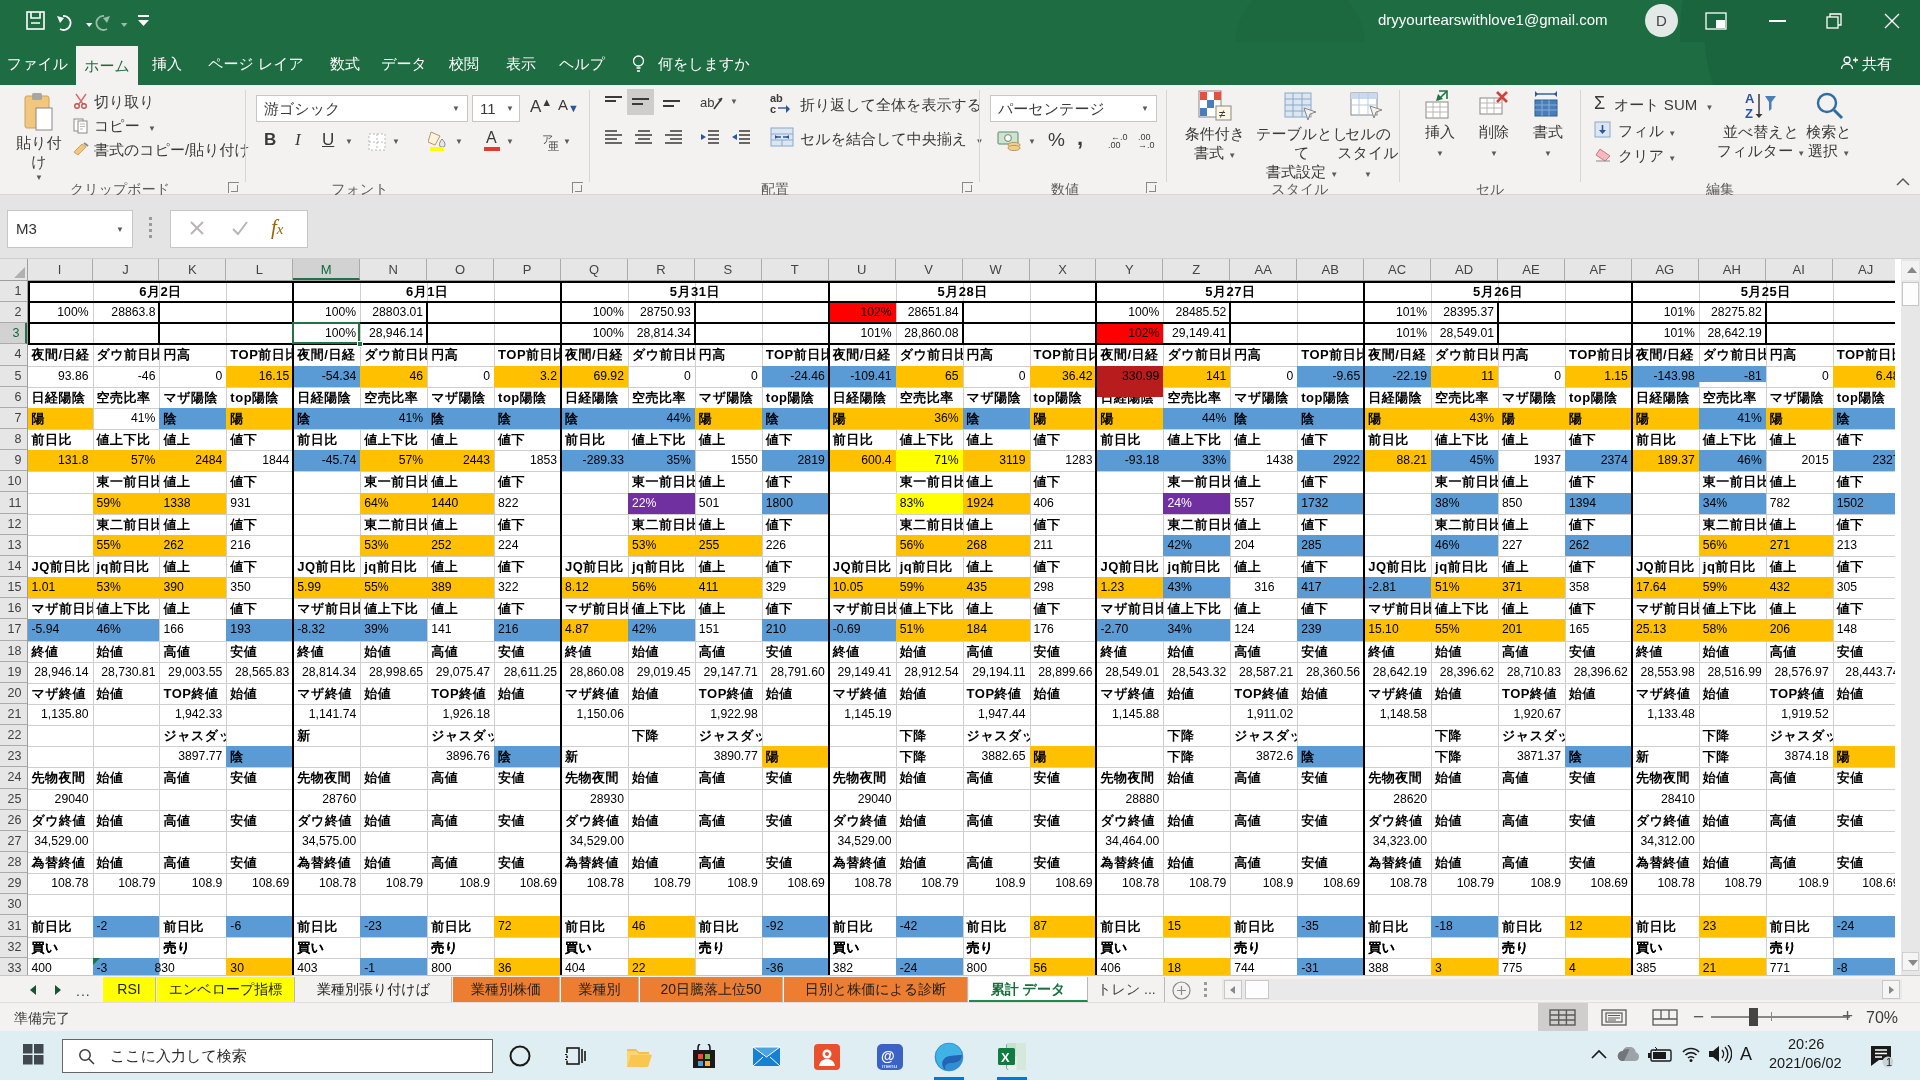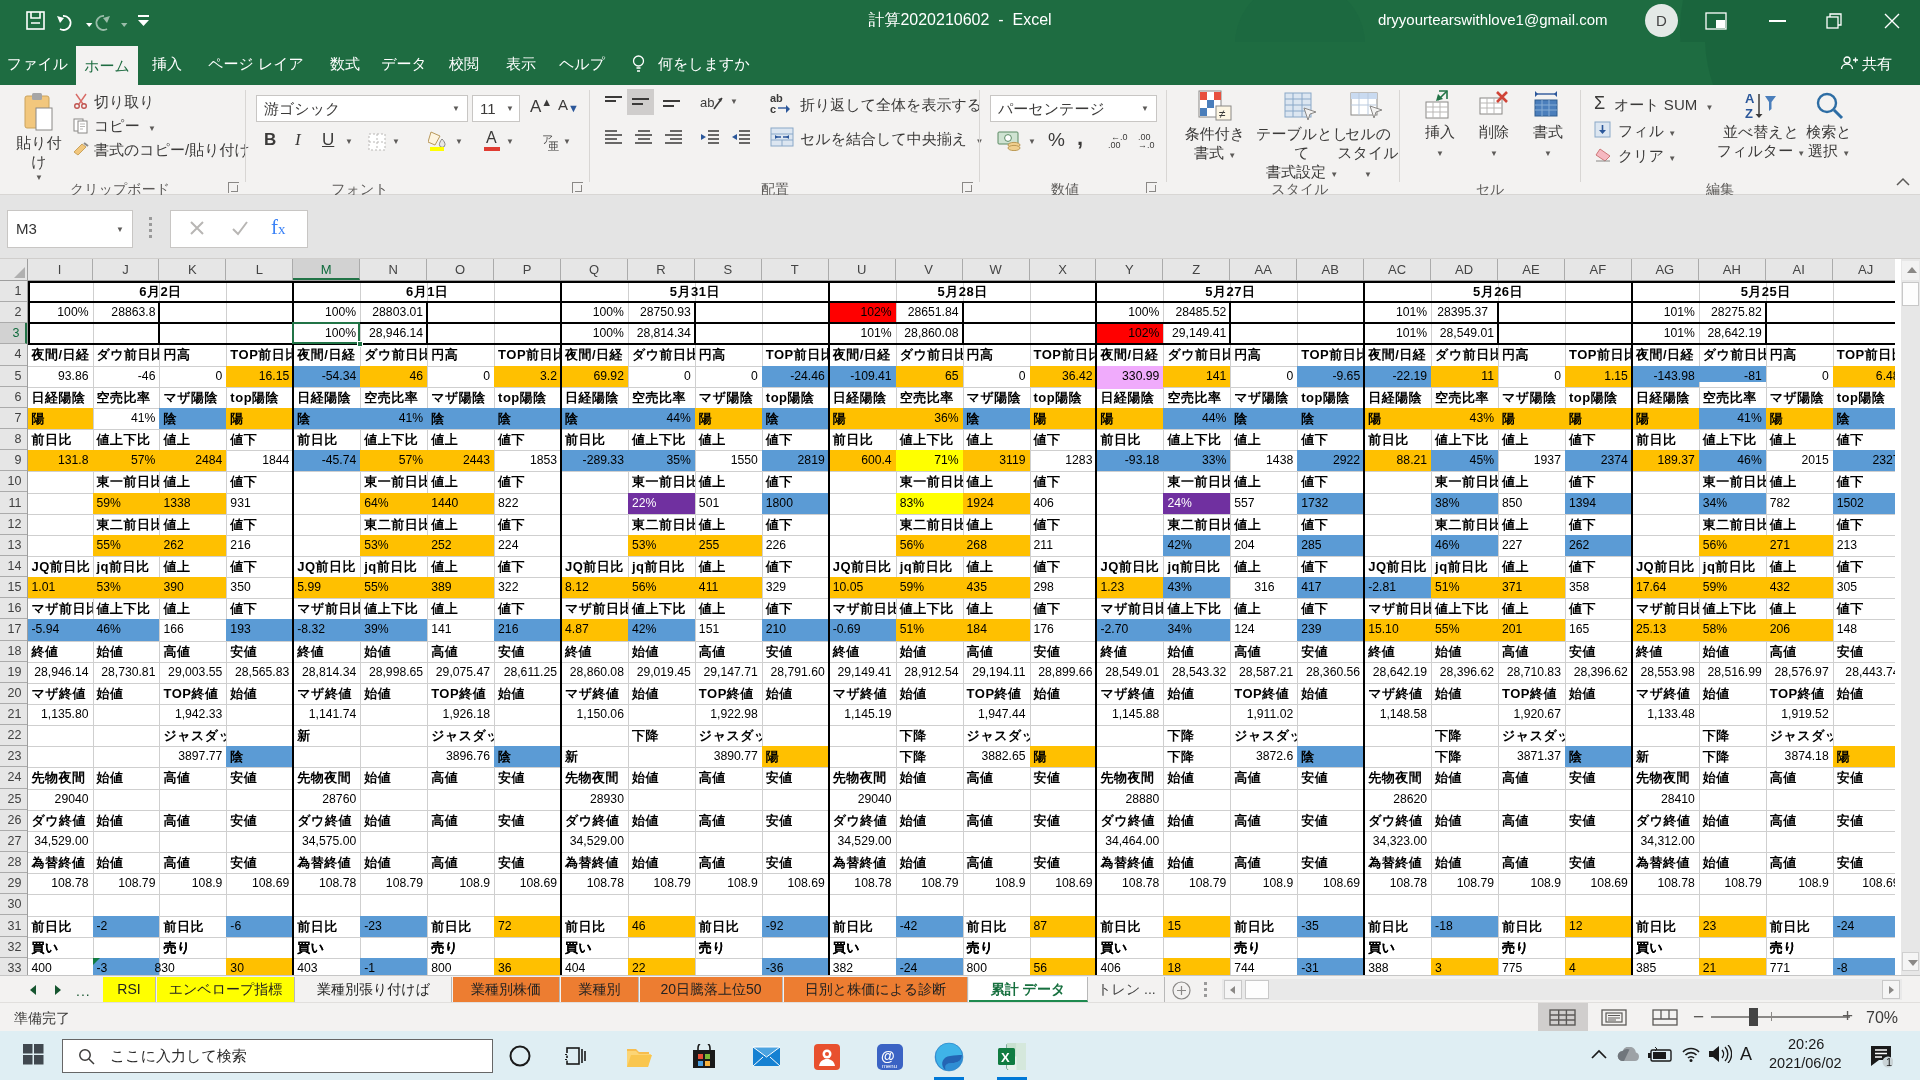--- a/index.html
+++ b/index.html
@@ -73,21 +73,20 @@
 
 #sbar{position:absolute;left:0;top:1002px;width:1920px;height:29px;background:#f3f2f1;border-top:1px solid #e1dfdd;font-size:14px;color:#3b3a39}
 
 #task{position:absolute;left:0;top:1031px;width:1920px;height:49px;background:#dfeef3}
 .tray{position:absolute;font-size:15px;color:#1a1a1a}
 </style></head><body>
 
 <div id="title">
   <div class="deco1"></div>
     <div class="deco2"></div>
-  <div id="ttext">計算2020210602&nbsp;&nbsp;-&nbsp;&nbsp;Excel</div>
   <svg id="qat" class="abs" style="left:26px;top:10px" width="150" height="24" viewBox="0 0 150 24">
     <g fill="none" stroke="#fff" stroke-width="1.6">
       <rect x="1" y="2" width="17" height="17"></rect>
         <path d="M5 2v6h9V2M5 13h9"></path>
     </g>
     <g fill="none" stroke="#fff" stroke-width="1.8">
       <path d="M37 6a7 7 0 1 1-3 13"></path>
     </g>
     <path d="M38 8l-7-2 3 7z" fill="#fff"></path>
     <path d="M60 13l3.2 4 3.2-4z" fill="#fff"></path>
@@ -381,21 +380,21 @@
   <i style="left:149px;top:28px;width:3px;height:3px;background:#9a9a9a"></i>
   <i style="left:149px;top:34px;width:3px;height:3px;background:#9a9a9a"></i>
   <i style="left:149px;top:40px;width:3px;height:3px;background:#9a9a9a"></i>
   <div id="fxbox">
     <svg class="abs" style="left:18px;top:9px" width="16" height="16" viewBox="0 0 16 16">
         <path d="M2 2l12 12M14 2L2 14" stroke="#b8b6b4" stroke-width="2"></path>
       </svg>
     <svg class="abs" style="left:60px;top:9px" width="18" height="16" viewBox="0 0 18 16">
         <path d="M2 9l5 5L16 2" fill="none" stroke="#b8b6b4" stroke-width="2"></path>
       </svg>
-    <div class="abs" style="left:100px;top:4px;font-family:'Liberation Serif',serif;font-size:21px;color:#3b82f6">f<span style="font-size:15px">x</span></div>
+    <div class="abs" style="left:100px;top:4px;font-family:'Liberation Serif',serif;font-style:italic;font-size:21px;color:#a16207">f<span style="font-size:15px">x</span></div>
   </div>
 </div>
 
 <div id="chdr">
     <div class="chc" style="left:27.50px;width:65.00px">I</div>
     <div class="chc" style="left:92.50px;width:66.93px">J</div>
     <div class="chc" style="left:159.43px;width:66.93px">K</div>
     <div class="chc" style="left:226.36px;width:66.93px">L</div>
     <div class="chc sel" style="left:293.29px;width:66.93px">M</div>
     <div class="chc" style="left:360.22px;width:66.93px">N</div>
@@ -983,21 +982,21 @@
     <div class="cl al jp" style="left:1068.95px;top:528.75px;width:66.93px;height:21.15px;">ダウ終値</div>
     <div class="cl al jp" style="left:1135.88px;top:528.75px;width:66.93px;height:21.15px;">始値</div>
     <div class="cl al jp" style="left:1202.81px;top:528.75px;width:66.93px;height:21.15px;">高値</div>
     <div class="cl al jp" style="left:1269.74px;top:528.75px;width:66.93px;height:21.15px;">安値</div>
     <div class="cl al jp" style="left:1068.95px;top:571.05px;width:66.93px;height:21.15px;">為替終値</div>
     <div class="cl al jp" style="left:1135.88px;top:571.05px;width:66.93px;height:21.15px;">始値</div>
     <div class="cl al jp" style="left:1202.81px;top:571.05px;width:66.93px;height:21.15px;">高値</div>
     <div class="cl al jp" style="left:1269.74px;top:571.05px;width:66.93px;height:21.15px;">安値</div>
     <div class="cl al jp" style="left:1068.95px;top:655.65px;width:66.93px;height:21.15px;">買い</div>
     <div class="cl al jp" style="left:1202.81px;top:655.65px;width:66.93px;height:21.15px;">売り</div>
-    <div class="cl ar" style="left:1068.95px;top:84.60px;width:66.93px;height:23px;background:#f0abfc;">330.99</div>
+    <div class="cl ar" style="left:1068.95px;top:84.60px;width:66.93px;height:31px;background:#b91c1c;">330.99</div>
     <div class="cl ar" style="left:1135.88px;top:84.60px;width:66.93px;height:21.15px;background:#ffc000;">141</div>
     <div class="cl ar" style="left:1202.81px;top:84.60px;width:66.93px;height:21.15px;">0</div>
     <div class="cl ar" style="left:1269.74px;top:84.60px;width:66.93px;height:21.15px;background:#5b9bd5;">-9.65</div>
     <div class="cl al jp" style="left:1068.95px;top:126.90px;width:66.93px;height:21.15px;background:#ffc000;">陽</div>
     <div class="cl ar" style="left:1135.88px;top:126.90px;width:66.93px;height:21.15px;background:#5b9bd5;">44%</div>
     <div class="cl al jp" style="left:1202.81px;top:126.90px;width:66.93px;height:21.15px;background:#5b9bd5;">陰</div>
     <div class="cl al jp" style="left:1269.74px;top:126.90px;width:66.93px;height:21.15px;background:#5b9bd5;">陰</div>
     <div class="cl ar" style="left:1068.95px;top:169.20px;width:66.93px;height:21.15px;background:#5b9bd5;">-93.18</div>
     <div class="cl ar" style="left:1135.88px;top:169.20px;width:66.93px;height:21.15px;background:#5b9bd5;">33%</div>
     <div class="cl ar" style="left:1202.81px;top:169.20px;width:66.93px;height:21.15px;">1438</div>
@@ -1038,21 +1037,21 @@
     <div class="cl al jp" style="left:1202.81px;top:634.50px;width:66.93px;height:21.15px;">前日比</div>
     <div class="cl al" style="left:1269.74px;top:634.50px;width:66.93px;height:21.15px;background:#5b9bd5;">-35</div>
     <div class="cl al jp" style="left:1068.95px;top:655.65px;width:66.93px;height:21.15px;">買い</div>
     <div class="cl al jp" style="left:1202.81px;top:655.65px;width:66.93px;height:21.15px;">売り</div>
     <div class="cl al" style="left:1068.95px;top:676.80px;width:66.93px;height:21.15px;">406</div>
     <div class="cl al" style="left:1135.88px;top:676.80px;width:66.93px;height:21.15px;background:#ffc000;">18</div>
     <div class="cl al" style="left:1202.81px;top:676.80px;width:66.93px;height:21.15px;">744</div>
     <div class="cl al" style="left:1269.74px;top:676.80px;width:66.93px;height:21.15px;background:#5b9bd5;">-31</div>
     <div class="cl ac jp" style="left:1336.67px;top:0px;width:267.72px;height:21.15px">5月26日</div>
     <div class="cl ar" style="left:1336.67px;top:21.15px;width:66.93px;height:21.15px;">101%</div>
-    <div class="cl ar" style="left:1403.60px;top:21.15px;width:66.93px;height:33px;text-align:center;">28395.37</div>
+    <div class="cl ar" style="left:1403.60px;top:21.15px;width:66.93px;height:33px;">28395.37</div>
     <div class="cl ar" style="left:1336.67px;top:42.30px;width:66.93px;height:21.15px;">101%</div>
     <div class="cl ar" style="left:1403.60px;top:42.30px;width:66.93px;height:21.15px;">28,549.01</div>
     <div class="cl al jp" style="left:1336.67px;top:63.45px;width:66.93px;height:21.15px;">夜間/日経</div>
     <div class="cl al jp" style="left:1403.60px;top:63.45px;width:66.93px;height:21.15px;">ダウ前日比</div>
     <div class="cl al jp" style="left:1470.53px;top:63.45px;width:66.93px;height:21.15px;">円高</div>
     <div class="cl al jp" style="left:1537.46px;top:63.45px;width:66.93px;height:21.15px;">TOP前日比</div>
     <div class="cl al jp" style="left:1336.67px;top:105.75px;width:66.93px;height:21.15px;">日経陽陰</div>
     <div class="cl al jp" style="left:1403.60px;top:105.75px;width:66.93px;height:21.15px;">空売比率</div>
     <div class="cl al jp" style="left:1470.53px;top:105.75px;width:66.93px;height:21.15px;">マザ陽陰</div>
     <div class="cl al jp" style="left:1537.46px;top:105.75px;width:66.93px;height:21.15px;">top陽陰</div>

